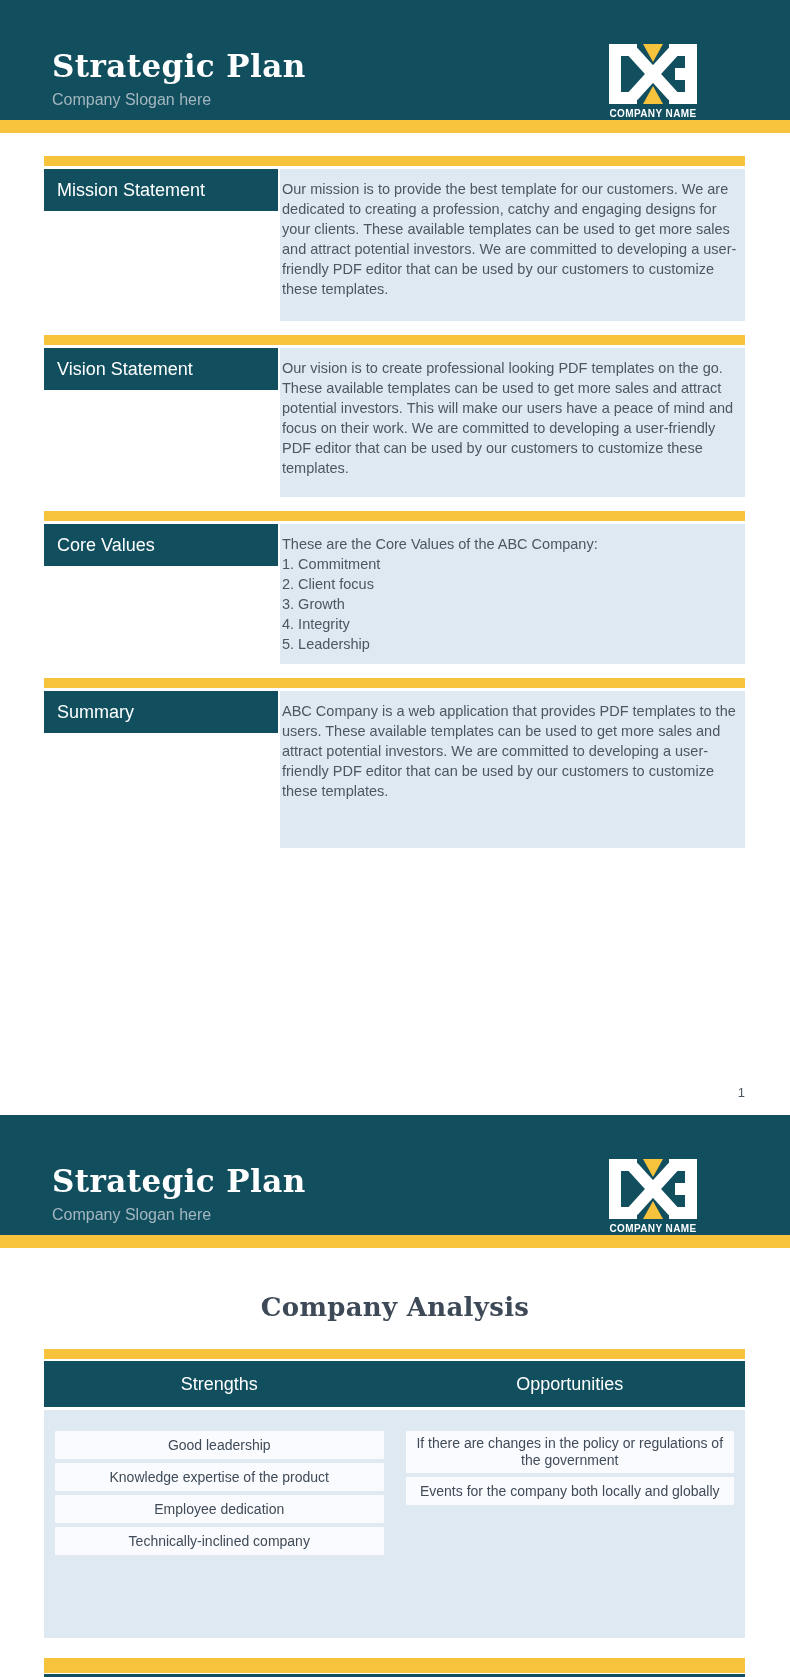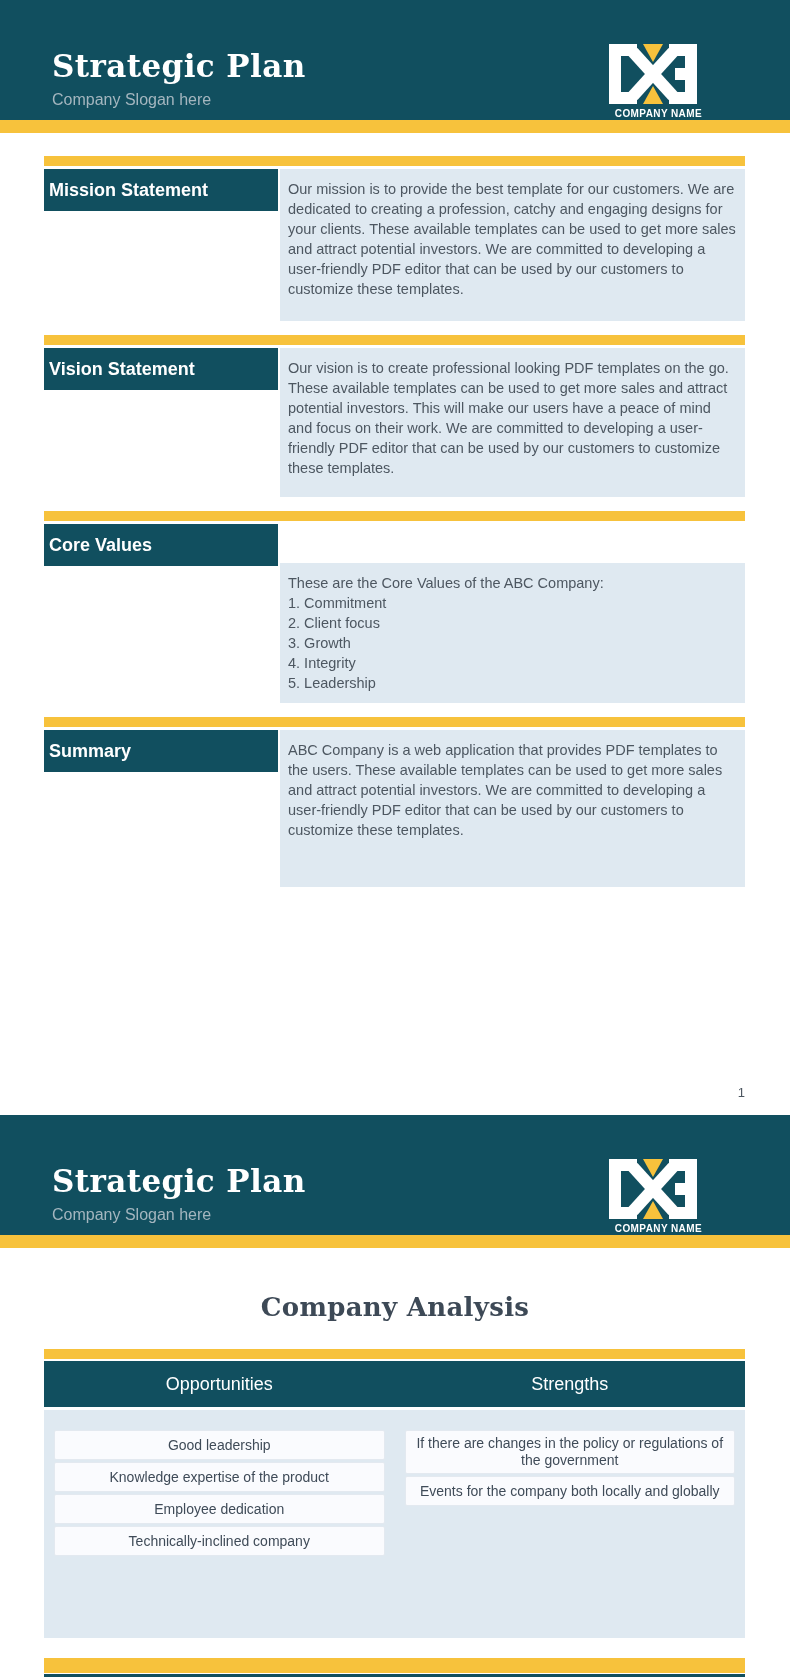--- a/index.html
+++ b/index.html
@@ -14,21 +14,21 @@
   #page2{top:1115px;height:562px;}
 
   
   .hdr{height:120px;background:#114f5f;position:relative;}
   .hdr-text{position:absolute;left:52px;top:50px;}
   .hdr-title{
     font-family:"DejaVu Serif",serif;font-weight:700;
     font-size:31px;line-height:1.05;color:#ffffff;letter-spacing:.4px;
   }
   .hdr-slogan{margin-top:8px;font-size:16px;color:#a4b6bf;}
-  .logo{position:absolute;right:88px;top:42px;width:98px;text-align:right;}
+  .logo{position:absolute;right:88px;top:42px;width:98px;text-align:center;}
   .logo svg{display:block;}
   .logo-label{
     margin-top:2px;color:#ffffff;font-weight:700;font-size:10px;
     letter-spacing:.4px;white-space:nowrap;
   }
   .gold-bar{height:13px;background:#f7c23c;}
 
   
   .page-heading{
     margin:39px 0 0;text-align:center;
@@ -38,30 +38,30 @@
   #page2 .page-heading{margin-top:44px;}
 
   
   .sections{margin-top:23px;}
   .section{margin-left:44px;width:701px;}
   .section + .section{margin-top:14px;}
   .sec-stripe{height:10px;background:#f7c23c;margin-bottom:3px;}
   .sec-row{display:flex;align-items:stretch;}
   .sec-label{
     flex:none;width:234px;height:42px;line-height:42px;box-sizing:border-box;
-    background:#114f5f;color:#ffffff;font-size:18px;padding-left:5px;
-    margin-right:2px;align-self:flex-start;font-weight:bold;
+    background:#114f5f;color:#ffffff;font-size:18px;padding-left:13px;
+    margin-right:2px;align-self:flex-start;
   }
   .sec-body{
     flex:1;background:#dfe9f1;box-sizing:border-box;
-    padding:10px 8px;font-size:14.5px;line-height:20px;color:#4d5761;
+    padding:10px 2px;font-size:14.5px;line-height:20px;color:#4d5761;
     white-space:pre-line;
   }
   .h-mission{min-height:152px;} .h-vision{min-height:149px;}
-  .h-core{min-height:132px;margin-top:39px;}    .h-summary{min-height:157px;}
+  .h-core{min-height:132px;}    .h-summary{min-height:157px;}
 
   .page-num{position:absolute;top:1085px;right:45px;font-size:13px;color:#4d5761;}
 
   
   .swot{margin:27px 0 0 44px;width:701px;}
   .swot-stripe{height:10px;background:#f7c23c;margin-bottom:2px;}
   .swot-head{display:flex;background:#114f5f;height:46px;margin-bottom:3px;}
   .swot-head-cell{flex:1;color:#ffffff;font-size:18px;text-align:center;line-height:46px;}
   .swot-body{
     background:#dfe9f1;height:228px;box-sizing:border-box;
@@ -170,22 +170,22 @@
       <div class="logo-label">COMPANY NAME</div>
     </div>
   </div>
   <div class="gold-bar"></div>
 
   <h1 class="page-heading">Company Analysis</h1>
 
   <div class="swot">
     <div class="swot-stripe"></div>
     <div class="swot-head">
+      <div class="swot-head-cell">Strengths</div>
       <div class="swot-head-cell">Opportunities</div>
-      <div class="swot-head-cell">Strengths</div>
     </div>
     <div class="swot-body">
       <div class="swot-col">
         <div class="swot-card">Good leadership</div>
         <div class="swot-card">Knowledge expertise of the product</div>
         <div class="swot-card">Employee dedication</div>
         <div class="swot-card">Technically-inclined company</div>
       </div>
       <div class="swot-col">
         <div class="swot-card">If there are changes in the policy or regulations of the government</div>

